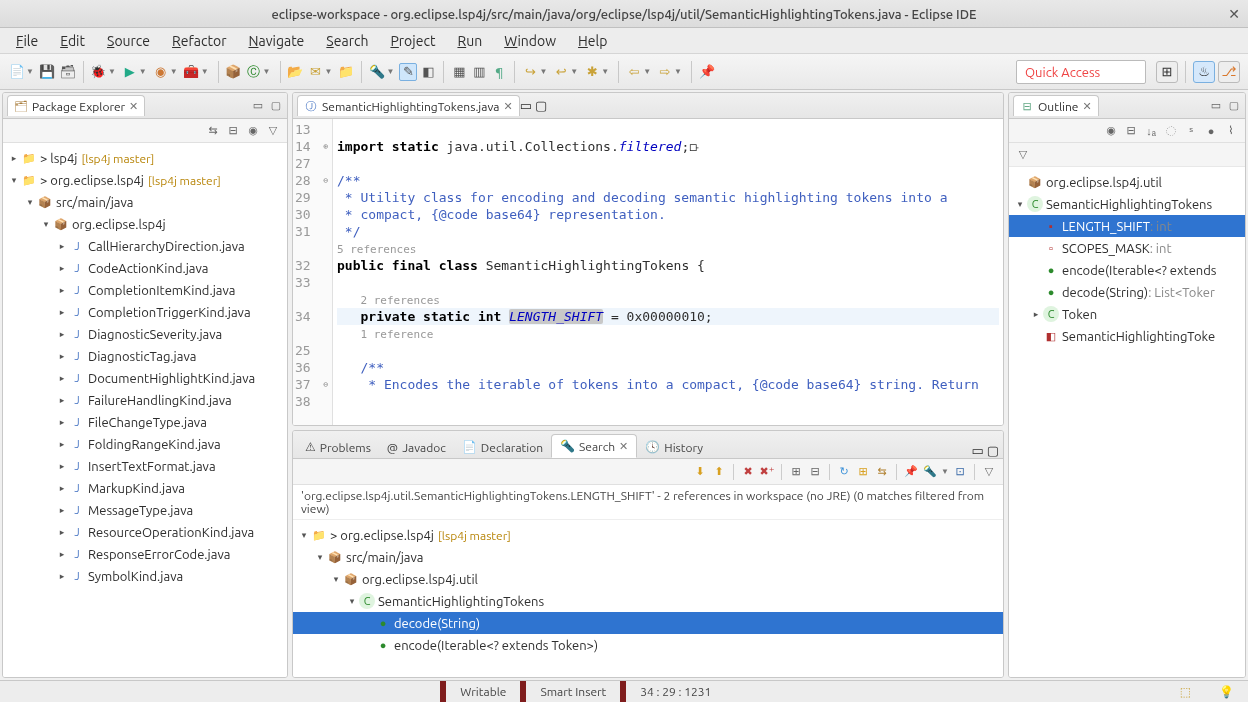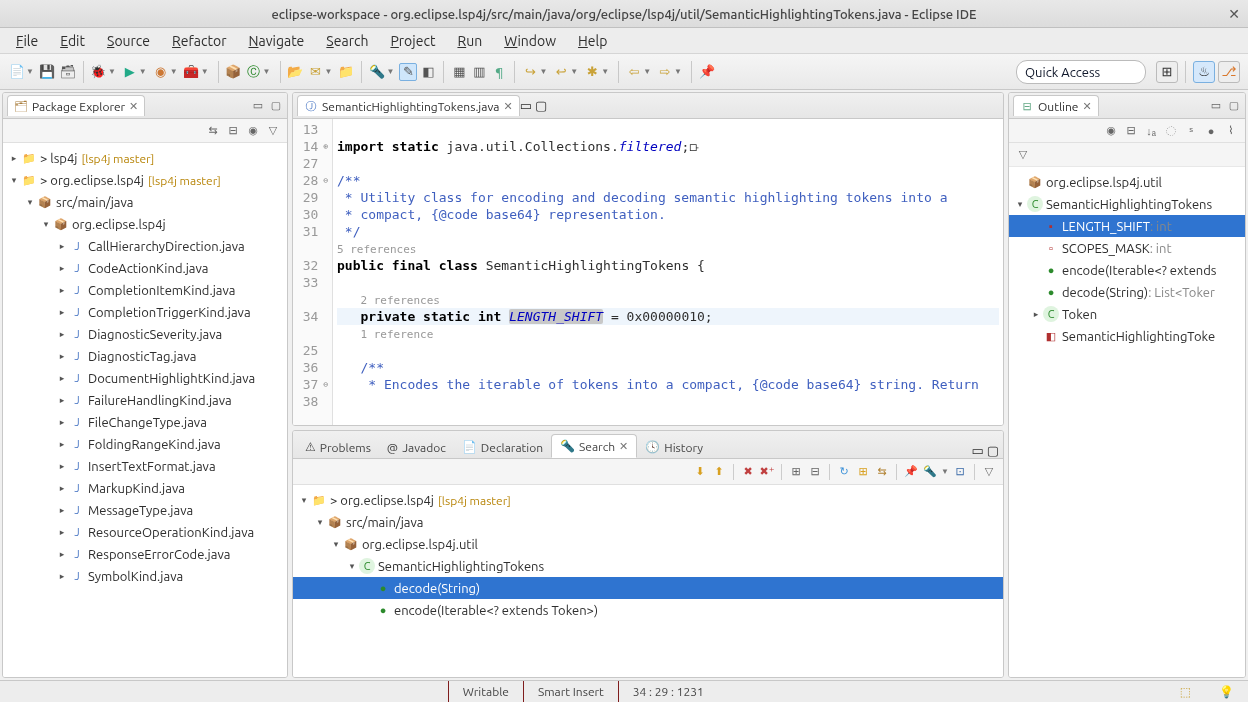--- a/index.html
+++ b/index.html
@@ -8,21 +8,21 @@
 .titlebar .title { font-weight: 500; color: #444; font-size: 13px; }
 .titlebar .close { position: absolute; right: 8px; font-size: 14px; color: #555; cursor: pointer; }
 .menubar { height: 26px; background: #ededed; display: flex; align-items: center; padding: 0 6px; gap: 2px; border-bottom: 1px solid #d5d5d5; }
 .menubar .item { padding: 3px 10px; font-size: 14px; color: #2e2e2e; cursor: pointer; }
 .menubar .item u { text-decoration: underline; }
 .toolbar { height: 36px; background: linear-gradient(#f5f5f5,#e9e9e9); border-bottom: 1px solid #c8c8c8; display: flex; align-items: center; padding: 0 8px; gap: 2px; }
 .toolbar .tb { width: 18px; height: 18px; display: inline-flex; align-items: center; justify-content: center; font-size: 13px; color: #555; cursor: pointer; border-radius: 2px; }
 .toolbar .tb.highlight { background: #cfe6fb; border: 1px solid #7ab0e0; }
 .toolbar .sep { width: 1px; height: 22px; background: #c8c8c8; margin: 0 4px; }
 .toolbar .drop { font-size: 8px; color: #777; margin-left: -2px; margin-right: 3px; }
-.quickaccess { margin-left: auto; height: 24px; width: 130px; border: 1px solid #bbb; border-radius: 11px; background: #fff; color: #0f172a; display: flex; align-items: center; padding: 0 8px; font-size: 13px; }
+.quickaccess { margin-left: auto; height: 24px; width: 130px; border: 1px solid #bbb; border-radius: 2px; background: #fff; color: #ef4444; display: flex; align-items: center; padding: 0 8px; font-size: 13px; }
 .persp { display: flex; gap: 3px; margin-left: 8px; }
 .persp .pbtn { width: 22px; height: 22px; border: 1px solid #bbb; border-radius: 3px; display: flex; align-items: center; justify-content: center; background: #eee; cursor: pointer; }
 .persp .pbtn.active { background: #d5e8fb; border-color: #7ab0e0; }
 .workbench { flex: 1; display: flex; overflow: hidden; }
 .view { display: flex; flex-direction: column; background: #fafafa; border: 1px solid #c8c8c8; border-radius: 3px; margin: 2px; overflow: hidden; }
 .view-tabbar { height: 26px; background: linear-gradient(#f0f0f0,#e6e6e6); display: flex; align-items: center; padding: 0 4px; border-bottom: 1px solid #c8c8c8; }
 .view-tab { display: flex; align-items: center; gap: 4px; padding: 3px 6px; background: #fff; border: 1px solid #c8c8c8; border-bottom: none; border-top-left-radius: 4px; border-top-right-radius: 4px; font-size: 12px; }
 .view-tab .icon { width: 14px; height: 14px; display: inline-flex; align-items: center; justify-content: center; font-size: 11px; }
 .view-tab .close { font-size: 11px; color: #777; cursor: pointer; }
 .view-tabbar .controls { margin-left: auto; display: flex; gap: 4px; }
@@ -32,41 +32,41 @@
 .tree { flex: 1; overflow: auto; background: #fff; padding: 4px 0; font-size: 13px; }
 .tree-row { display: flex; align-items: center; height: 22px; white-space: nowrap; cursor: pointer; }
 .tree-row.selected { background: #2f74d0; color: #fff; }
 .tree-row .tw { width: 14px; text-align: center; font-size: 9px; color: #555; }
 .tree-row .ic { width: 16px; height: 16px; display: inline-flex; align-items: center; justify-content: center; margin-right: 3px; font-size: 11px; }
 .tree-row .decor { color: #b8860b; font-size: 12px; margin-left: 4px; }
 .ind-0 { padding-left: 4px; } .ind-1 { padding-left: 20px; } .ind-2 { padding-left: 36px; } .ind-3 { padding-left: 52px; } .ind-4 { padding-left: 68px; }
 .editor-area { flex: 1; display: flex; flex-direction: column; }
 .editor-tabbar { height: 26px; background: linear-gradient(#f0f0f0,#e6e6e6); display: flex; align-items: center; padding: 0 4px; border-bottom: 1px solid #c8c8c8; }
 .editor-content { flex: 1; display: flex; background: #fff; overflow: hidden; font-family: "DejaVu Sans Mono", Consolas, monospace; font-size: 13px; }
-.gutter { width: 40px; text-align: center; padding: 2px 6px 2px 2px; color: #999; background: #fafafa; border-right: 1px solid #e0e0e0; line-height: 17px; }
+.gutter { width: 40px; text-align: left; padding: 2px 6px 2px 2px; color: #999; background: #fafafa; border-right: 1px solid #e0e0e0; line-height: 17px; }
 .gutter .ln { height: 17px; position: relative; }
 .gutter .fold { position: absolute; right: -2px; font-size: 8px; color: #888; }
 .code { flex: 1; padding: 2px 4px; line-height: 17px; overflow: hidden; }
 .code .line { height: 17px; white-space: pre; }
 .code .line.cur { background: #eef5fc; }
 .kw { color: #000000; font-weight: bold; }
 .com { color: #3f5fbf; }
 .codelens { color: #999; font-size: 11px; }
 .ital { font-style: italic; color: #0000c0; }
 .hl { background: #c8c8c8; border-radius: 2px; }
 .bottom-views { height: 248px; display: flex; flex-direction: column; border-top: 1px solid #c8c8c8; margin: 2px; background: #fafafa; border: 1px solid #c8c8c8; border-radius: 3px; overflow: hidden; }
 .bottom-tabs { height: 28px; display: flex; align-items: flex-end; background: linear-gradient(#f0f0f0,#e6e6e6); padding: 0 4px; border-bottom: 1px solid #c8c8c8; }
 .bottom-tab { display: flex; align-items: center; gap: 4px; padding: 4px 8px; font-size: 12px; color: #444; cursor: pointer; border-top-left-radius: 4px; border-top-right-radius: 4px; }
 .bottom-tab.active { background: #fff; border: 1px solid #c8c8c8; border-bottom: 1px solid #fff; }
 .bottom-toolbar { height: 26px; display: flex; align-items: center; justify-content: flex-end; padding: 0 6px; gap: 3px; background: #f5f5f5; border-bottom: 1px solid #e0e0e0; }
 .bottom-toolbar .bb { width: 16px; height: 16px; font-size: 11px; color: #666; cursor: pointer; display: inline-flex; align-items: center; justify-content: center; }
 .bottom-toolbar .bsep { width: 1px; height: 16px; background: #ccc; margin: 0 3px; }
 .search-desc { padding: 4px 8px; font-size: 12px; color: #444; background: #fff; border-bottom: 1px solid #eee; }
 .statusbar { height: 22px; border-top: 1px solid #c8c8c8; background: #ededed; display: flex; align-items: center; font-size: 12px; color: #444; }
-.statusbar .cell { padding: 0 14px; border-left: 1px solid #7f1d1d; height: 100%; display: flex; align-items: center; }
+.statusbar .cell { padding: 0 14px; border-left: 6px solid #7f1d1d; height: 100%; display: flex; align-items: center; }
 .sb-spacer { flex: 1; }
 .outline-type { color: #888; }
 .left-col { width: 290px; display: flex; }
 .right-col { width: 242px; display: flex; }
 .center-col { flex: 1; display: flex; flex-direction: column; }
 .ic-pkg { color: #a97d3c; }
 .ic-java { color: #4a77c4; }
 .ic-class { color: #2c8a2c; background:#dff4df; border-radius:50%; width:12px; height:12px; font-size:9px; }
 .ic-method { color: #2c8a2c; }
 .ic-field { color: #b03030; }
@@ -371,20 +371,21 @@
         <span class="bb" style="color:#d8a020">⊞</span>
         <span class="bb" style="color:#b08030">⇆</span>
         <span class="bsep"></span>
         <span class="bb" style="color:#d8a020">📌</span>
         <span class="bb" style="color:#d8a020">🔦</span>
           <span class="drop" style="font-size:8px;color:#777">▼</span>
         <span class="bb" style="color:#3a6aa8">⊡</span>
         <span class="bsep"></span>
         <span class="bb">▽</span>
       </div>
+      <div class="search-desc">'org.eclipse.lsp4j.util.SemanticHighlightingTokens.LENGTH_SHIFT' - 2 references in workspace (no JRE) (0 matches filtered from view)</div>
       <div class="tree" id="search-tree">
           <div class="tree-row ind-0">
             <span class="tw">▾</span>
             <span class="ic ">📁</span>
             <span>&gt; org.eclipse.lsp4j</span>
             <span class="decor">[lsp4j master]</span>
           </div>
           <div class="tree-row ind-1">
             <span class="tw">▾</span>
             <span class="ic ic-pkg">📦</span>

